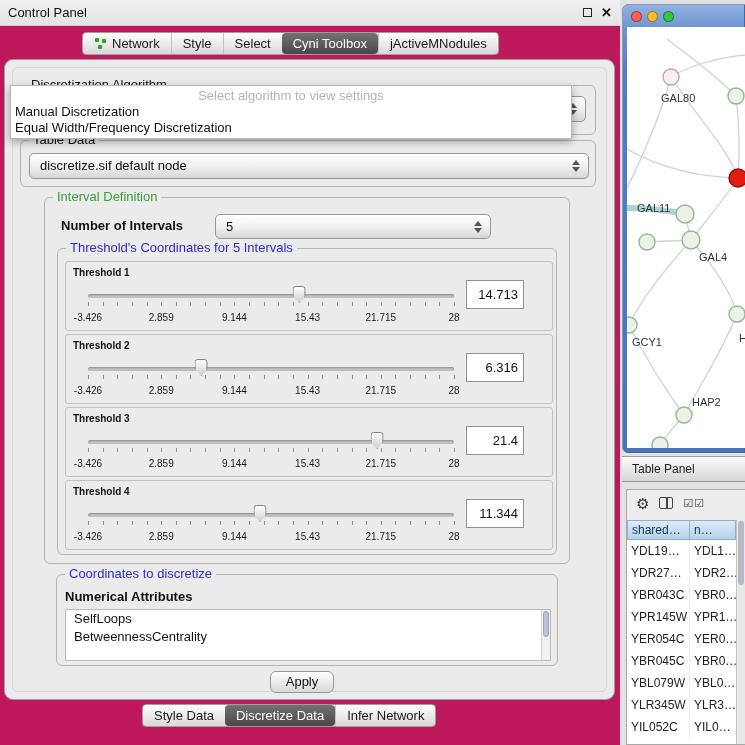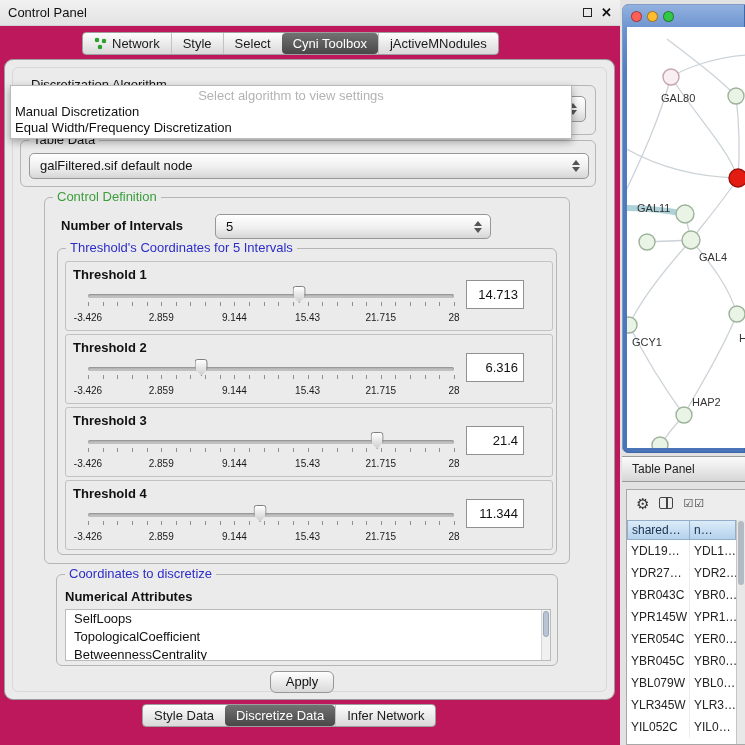--- a/index.html
+++ b/index.html
@@ -55,21 +55,21 @@
                 padding: 2px 0; z-index: 60; }
   .popup-placeholder { text-align: center; color: #b3b3b3; font-size: 13px; height: 16px; line-height: 16px; }
   .popup-item { font-size: 13px; height: 16px; line-height: 16px; padding-left: 4px; color: #111; }
   .popup-item.bold { font-weight: normal; }
 
   
   .threshold-panels { position: absolute; left: 7px; top: 12px; width: 488px;
                       display: flex; flex-direction: column; gap: 3px; }
   .threshold-panel { position: relative; height: 70px; border: 1px solid #c2c2c2; border-radius: 3px;
                      background: #ebebeb; }
-  .threshold-title { position: absolute; left: 7px; top: 5px; font-size: 13px; font-weight: bold; color: #111; }
+  .threshold-title { position: absolute; left: 7px; top: 5px; font-size: 10px; font-weight: bold; color: #111; }
   .slider { position: absolute; left: 22px; top: 24px; width: 366px; height: 24px; }
   .slider-track { position: absolute; left: 0; right: 0; top: 8px; height: 4px; background: #c4c4c4;
                   border-radius: 2px; box-shadow: inset 0 1px 2px rgba(0,0,0,.3); }
   .slider-ticks { position: absolute; left: 0; top: 16px; width: 367px; height: 4px;
                   background: repeating-linear-gradient(to right, #8f8f8f 0 1px, transparent 1px 14.64px); }
   .slider-thumb { position: absolute; top: 0; width: 13px; height: 17px; transform: translateX(-50%);
                   background: linear-gradient(#ffffff, #cfcfcf); border: 1px solid #7f7f7f;
                   border-radius: 3px 3px 0 0;
                   clip-path: polygon(0 0, 100% 0, 100% 58%, 50% 100%, 0 58%); }
   .slider-scale { position: absolute; left: 22px; top: 50px; width: 366px; height: 12px; }
@@ -181,30 +181,30 @@
 
     <div class="algo-popup">
       <div class="popup-placeholder">Select algorithm to view settings</div>
       <div class="popup-item bold">Manual Discretization</div>
       <div class="popup-item">Equal Width/Frequency Discretization</div>
     </div>
 
     <div class="group" style="left:20px; top:140px; width:576px; height:47px;">
       <span class="group-label">Table Data</span>
       <div class="combo" style="left:8px; top:12px; width:560px;">
-        <span>galFiltered.sif default node</span>
+        <span>discretize.sif default node</span>
         <span class="stepper">
             <span class="arr-up"></span>
             <span class="arr-down"></span>
           </span>
       </div>
     </div>
 
     <div class="group" style="left:44px; top:197px; width:526px; height:367px;">
-      <span class="group-label green">Control Definition</span>
+      <span class="group-label green">Interval Definition</span>
       <div style="position:absolute; left:16px; top:20px; font-size:13px; font-weight:bold; color:#111;">Number of Intervals</div>
       <div class="combo" style="left:170px; top:16px; width:276px; height:25px;">
         <span>5</span>
         <span class="stepper">
             <span class="arr-up"></span>
             <span class="arr-down"></span>
           </span>
       </div>
 
       <div class="group" style="left:12px; top:50px; width:500px; height:307px;">
@@ -283,21 +283,20 @@
     </div>
 
     <div class="group" style="left:56px; top:574px; width:502px; height:92px;">
       <span class="group-label blue">Coordinates to discretize</span>
       <div class="attr-bold-label">Numerical Attributes</div>
       <div class="attr-list">
         <div class="attr-sb">
           <div class="attr-sb-thumb"></div>
         </div>
       <div class="attr-item">SelfLoops</div>
-          <div class="attr-item">TopologicalCoefficient</div>
           <div class="attr-item">BetweennessCentrality</div>
         </div>
     </div>
 
     <div class="apply-btn">Apply</div>
 
     <div class="tab-strip" style="left:142px; top:704px;">
         <div class="tab">
           <span>Style Data</span>
         </div>

